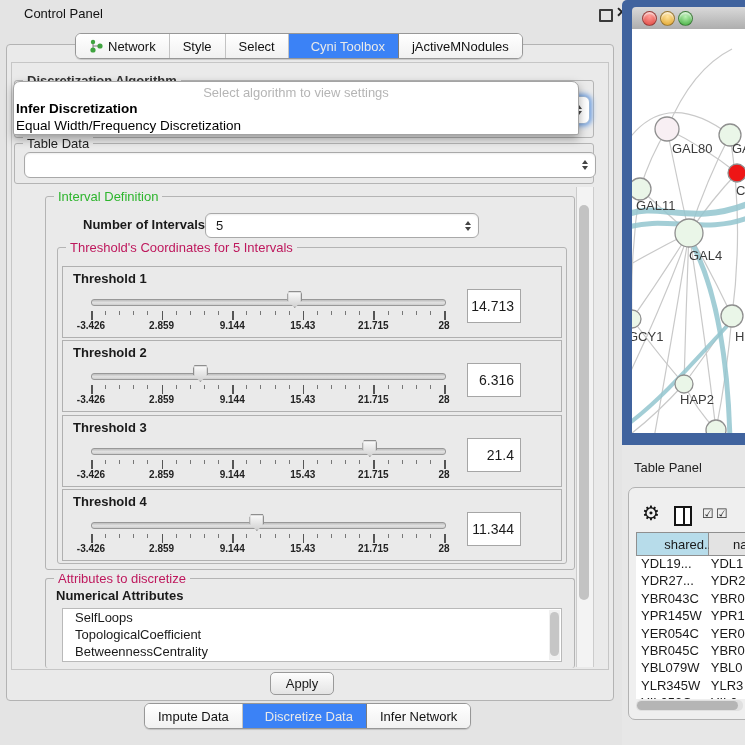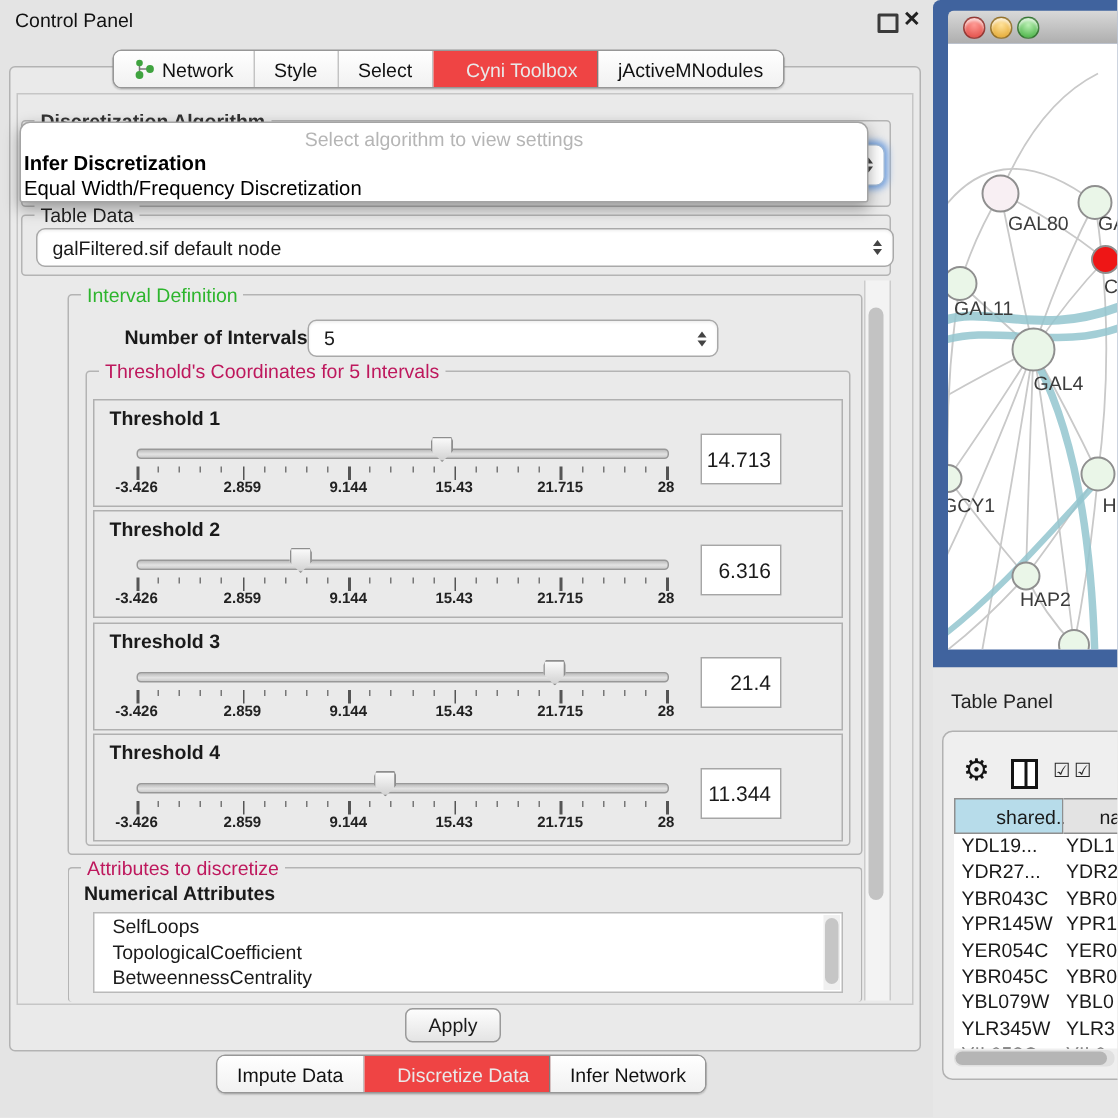--- a/index.html
+++ b/index.html
@@ -2,38 +2,38 @@
 <html><head>
 <meta charset="utf-8">
 <style>
   html,body{margin:0;padding:0;}
   body{width:745px;height:745px;position:relative;overflow:hidden;
        background:#e4e4e4;font-family:"Liberation Sans",sans-serif;
        -webkit-font-smoothing:antialiased;color:#1a1a1a;}
   .abs{position:absolute;}
 
   
-  #cp-titlebar{left:0;top:0;width:620px;height:26px;}
+  #cp-titlebar{left:14px;top:0;width:620px;height:26px;}
   #cp-title{left:10px;top:6px;font-size:13px;color:#111;}
   #float-icon{left:585px;top:9px;width:10px;height:9px;border:2px solid #3a3a3a;border-radius:1px;}
   #close-icon{left:602px;top:4px;font-size:14px;font-weight:bold;color:#222;}
 
   #outer-panel{left:6px;top:44px;width:606px;height:655px;background:#eaeaea;
                border:1px solid #b3b3b3;border-radius:4px;}
   #inner-panel{left:11px;top:62px;width:596px;height:606px;background:#eaeaea;
                border:1px solid #c6c6c6;}
 
   
   .segctl{display:flex;border:1px solid #979797;border-radius:6px;overflow:hidden;
           background:#fff;height:24px;box-shadow:0 1px 1px rgba(0,0,0,.15);}
   .seg{display:flex;align-items:center;gap:5px;padding:0 13px;font-size:13px;
        background:linear-gradient(#ffffff,#f1f1f1);border-right:1px solid #c3c3c3;
        white-space:nowrap;color:#111;}
   .seg:last-child{border-right:none;}
-  .seg.selected{background:#ef4444;color:#e9e9e9;border-right:1px solid #7c7c7c;padding-left:22px;}
+  .seg.selected{background:#3b82f6;color:#e9e9e9;border-right:1px solid #7c7c7c;padding-left:22px;}
   #top-tabs{left:75px;top:33px;}
   #bottom-tabs{left:144px;top:703px;}
 
   
   .group{border:1px solid #b4b4b4;border-radius:3px;}
   .group-title{position:absolute;top:-8px;left:8px;background:#eaeaea;padding:0 4px;
                font-size:13px;white-space:nowrap;}
   .t-green{color:#2db52d;}
   .t-blue{color:#be185d;}
   .t-dark{color:#333;font-weight:bold;}
@@ -151,21 +151,20 @@
   <span class="stepper">
       <span class="arr-up"></span>
       <span class="arr-dn"></span>
     </span>
 </div>
 
 <div class="abs group" style="left:14px;top:143px;width:578px;height:39px;">
   <span class="group-title t-dark" style="font-weight:normal;color:#222;">Table Data</span>
 </div>
 <div class="combo" style="left:24px;top:152px;width:560px;height:24px;">
-  <span>galFiltered.sif default node</span>
   <span class="stepper">
       <span class="arr-up"></span>
       <span class="arr-dn"></span>
     </span>
 </div>
 
 <div class="abs" id="popup">
   <div id="popup-hint">Select algorithm to view settings</div>
   <div id="popup-items">
       <div class="popup-item bold">Infer Discretization</div>

